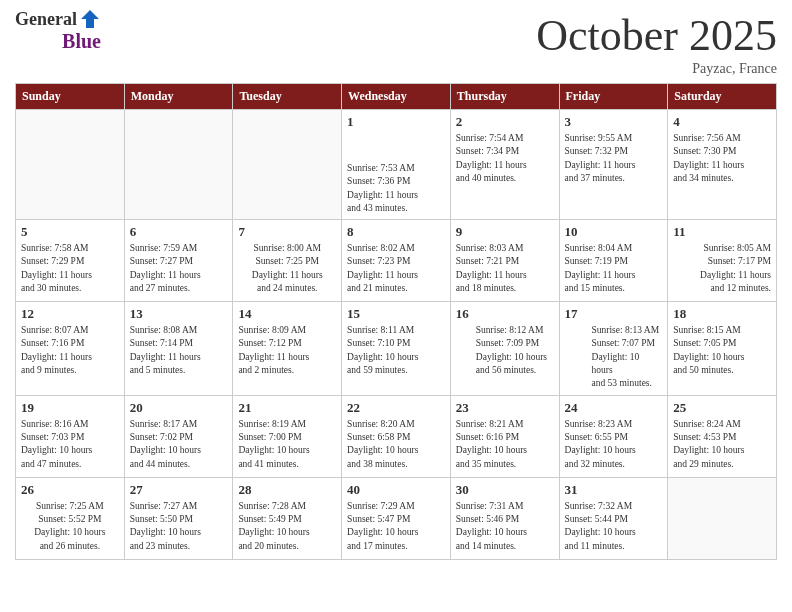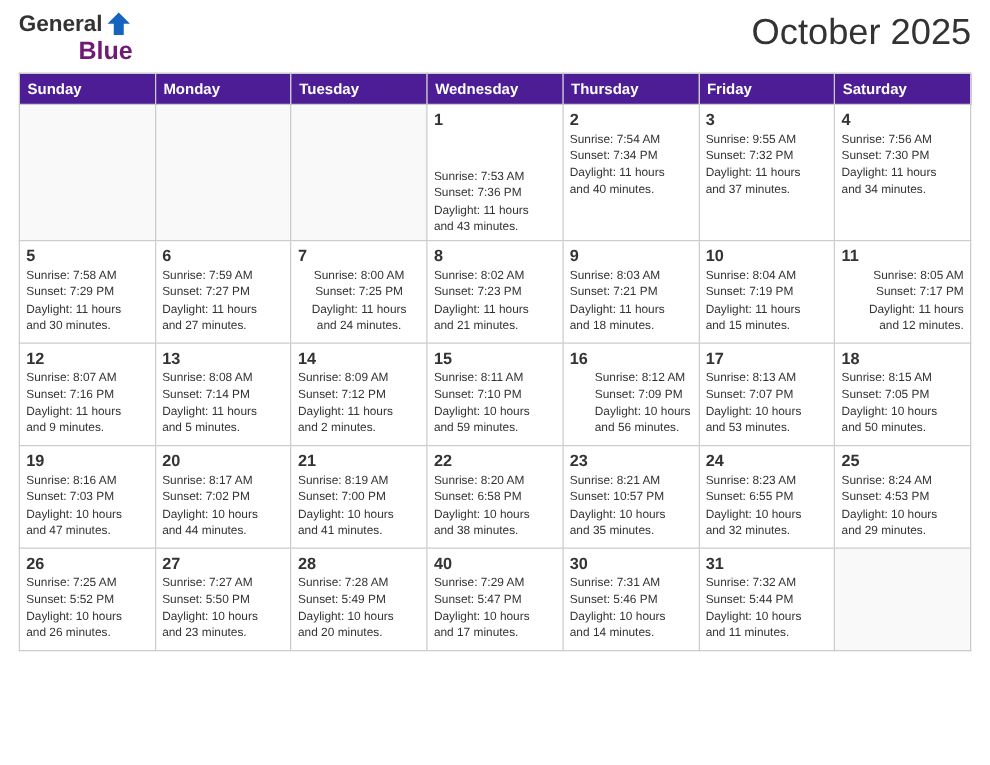--- a/index.html
+++ b/index.html
@@ -6,20 +6,21 @@
     body {
       font-family: Arial, sans-serif;
       background: #fff;
       width: 792px;
       height: 612px;
       overflow: hidden;
     }
     .container {
       width: 792px;
       padding: 10px 15px;
+      font-family: Liberation Serif, serif;
     }
     .header-row {
       display: flex;
       justify-content: space-between;
       align-items: flex-start;
       margin-bottom: 6px;
     }
     .logo {
       display: flex;
       align-items: center;
@@ -32,35 +33,35 @@
     .logo-text-blue {
       font-size: 20px;
       font-weight: bold;
       color: #701a75;
       text-align: right;
     }
     .title-block {
       text-align: right;
     }
     .month-title {
-      font-size: 29px;
+      font-size: 44px;
       color: #333;
       font-weight: normal;
     }
     .subtitle {
       font-size: 14px;
       color: #555;
     }
     .calendar {
       width: 100%;
       border-collapse: collapse;
       table-layout: fixed;
     }
     .calendar th {
-      background-color: #4c1d95;
+      background-color: #7f1d1d;
       color: #fff;
       text-align: left;
       padding: 5px 6px;
       font-size: 12px;
       border: 1px solid #ccc;
     }
     .calendar td {
       border: 1px solid #ccc;
       vertical-align: top;
       padding: 4px 5px;
@@ -96,20 +97,21 @@
           <span class="logo-text-general">General</span>
           <svg width="22" height="22" viewBox="0 0 22 22" style="margin-left:2px;margin-top:-2px;">
             <polygon points="11,2 20,11 15,11 15,20 7,20 7,11 2,11" fill="#1565c0"></polygon>
           </svg>
         </div>
         <span class="logo-text-blue" style="margin-left:2px;">Blue</span>
       </div>
     </div>
     <div class="title-block">
       <div class="month-title">October 2025</div>
+      <div class="subtitle">Payzac, France</div>
     </div>
   </div>
 
   <table class="calendar">
     <thead>
       <tr>
         <th>Sunday</th>
         <th>Monday</th>
         <th>Tuesday</th>
         <th>Wednesday</th>
@@ -234,21 +236,21 @@
           </td>
           <td>
             <div class="day-num">16</div>
             <div class="day-info" style="white-space: pre-line; margin-left: 20px;">Sunrise: 8:12 AM
 Sunset: 7:09 PM
 Daylight: 10 hours
 and 56 minutes.</div>
           </td>
           <td>
             <div class="day-num">17</div>
-            <div class="day-info" style="white-space: pre-line;">Sunrise: 8:13 AM
+            <div class="day-info" style="white-space: pre-line; margin-left: 27px;">Sunrise: 8:13 AM
 Sunset: 7:07 PM
 Daylight: 10 hours
 and 53 minutes.</div>
           </td>
           <td>
             <div class="day-num">18</div>
             <div class="day-info" style="white-space: pre-line;">Sunrise: 8:15 AM
 Sunset: 7:05 PM
 Daylight: 10 hours
 and 50 minutes.</div>
@@ -279,21 +281,21 @@
           <td>
             <div class="day-num">22</div>
             <div class="day-info" style="white-space: pre-line;">Sunrise: 8:20 AM
 Sunset: 6:58 PM
 Daylight: 10 hours
 and 38 minutes.</div>
           </td>
           <td>
             <div class="day-num">23</div>
             <div class="day-info" style="white-space: pre-line;">Sunrise: 8:21 AM
-Sunset: 10:57 PM
+Sunset: 6:16 PM
 Daylight: 10 hours
 and 35 minutes.</div>
           </td>
           <td>
             <div class="day-num">24</div>
             <div class="day-info" style="white-space: pre-line;">Sunrise: 8:23 AM
 Sunset: 6:55 PM
 Daylight: 10 hours
 and 32 minutes.</div>
           </td>
@@ -301,21 +303,21 @@
             <div class="day-num">25</div>
             <div class="day-info" style="white-space: pre-line;">Sunrise: 8:24 AM
 Sunset: 4:53 PM
 Daylight: 10 hours
 and 29 minutes.</div>
           </td>
         </tr>
         <tr class="week-row">
           <td>
             <div class="day-num">26</div>
-            <div class="day-info" style="white-space: pre-line;">Sunrise: 7:25 AM
+            <div class="day-info" style="white-space: pre-line; text-align: center;">Sunrise: 7:25 AM
 Sunset: 5:52 PM
 Daylight: 10 hours
 and 26 minutes.</div>
           </td>
           <td>
             <div class="day-num">27</div>
             <div class="day-info" style="white-space: pre-line;">Sunrise: 7:27 AM
 Sunset: 5:50 PM
 Daylight: 10 hours
 and 23 minutes.</div>

